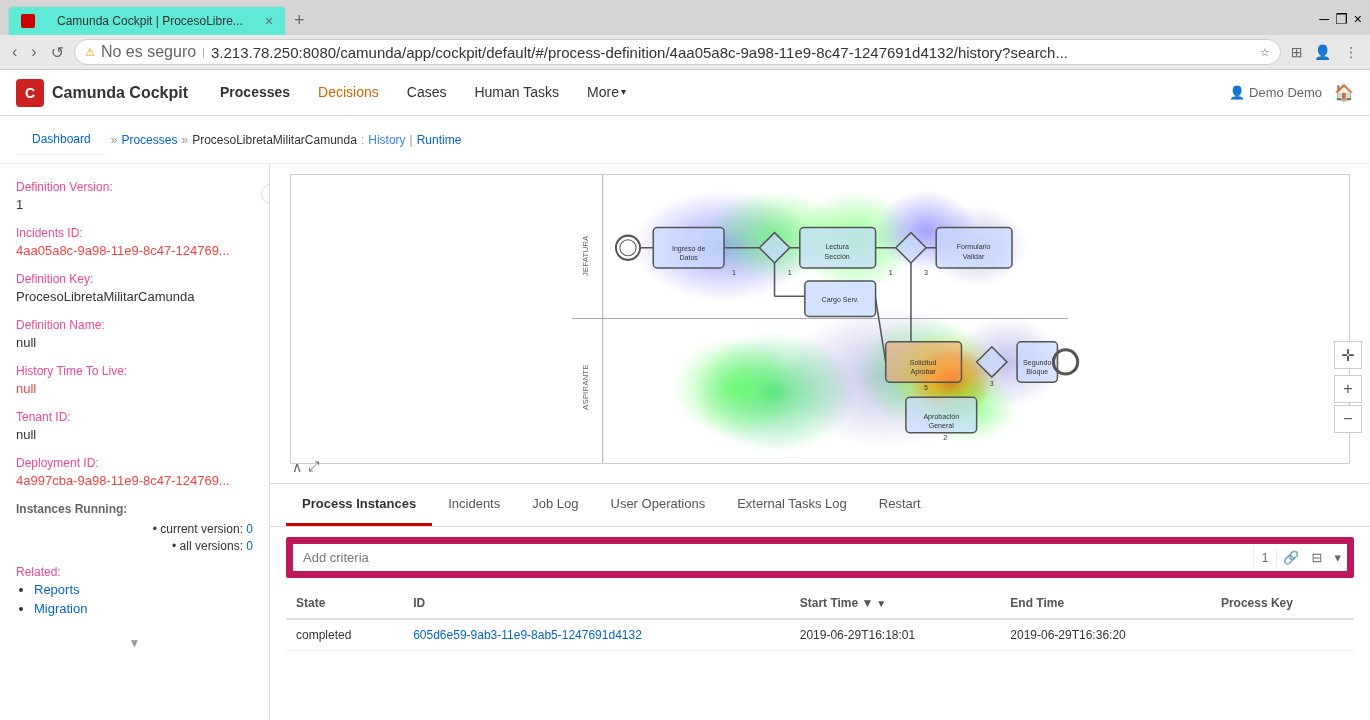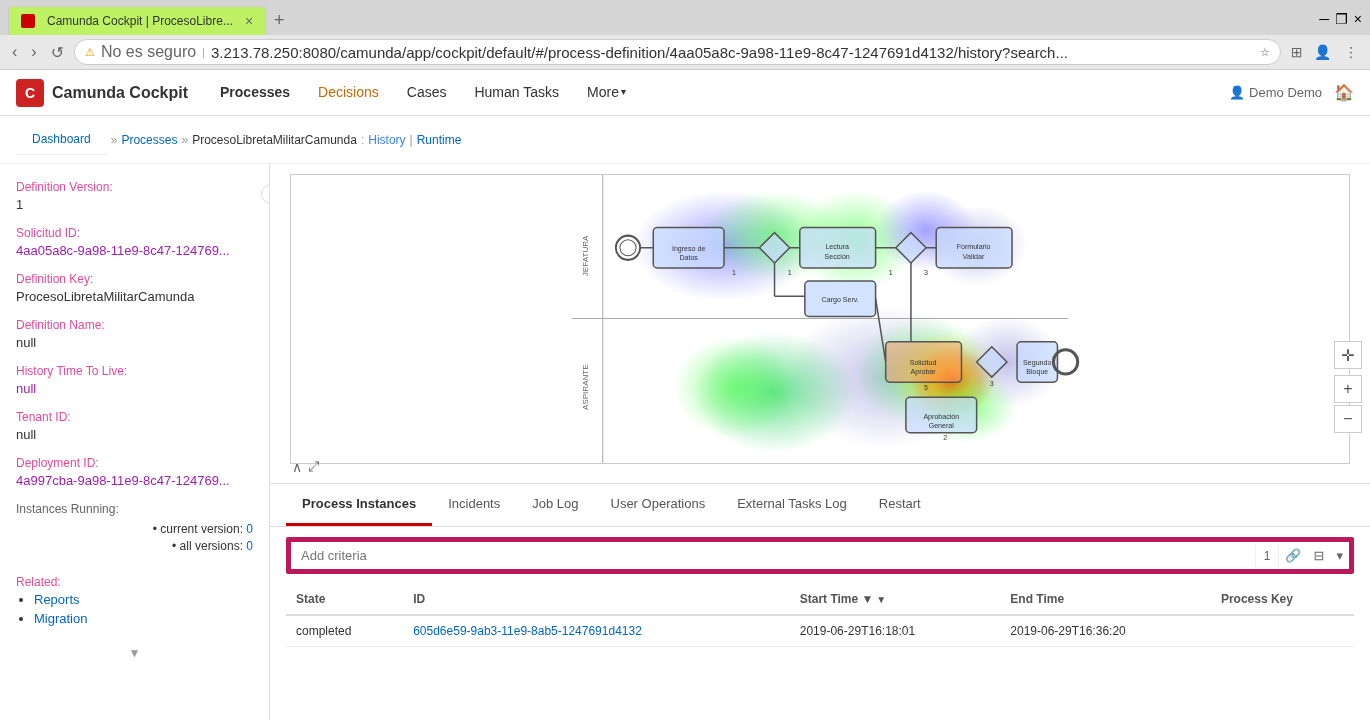--- a/index.html
+++ b/index.html
@@ -1,21 +1,21 @@
 <!DOCTYPE html>
 <html><head>
   <meta charset="utf-8">
   <style>
     * { box-sizing: border-box; margin: 0; padding: 0; }
     body { font-family: Arial, sans-serif; font-size: 13px; background: #f0f0f0; color: #333; overflow: hidden; }
 
     
     .browser-chrome { background: #e8e8e8; border-bottom: 1px solid #ccc; }
     .tab-bar { display: flex; align-items: center; padding: 6px 8px 0; background: #d5d5d5; }
-    .browser-tab { display: flex; align-items: center; background: #bef264; border: 1px solid #ccc; border-bottom: none; border-radius: 4px 4px 0 0; padding: 6px 12px; font-size: 12px; gap: 12px; min-width: 220px; }
+    .browser-tab { display: flex; align-items: center; background: #5eead4; border: 1px solid #ccc; border-bottom: none; border-radius: 4px 4px 0 0; padding: 6px 12px; font-size: 12px; gap: 22px; min-width: 220px; }
     .tab-favicon { width: 14px; height: 14px; background: #cc0000; border-radius: 2px; display: inline-block; }
     .tab-close { margin-left: auto; cursor: pointer; color: #666; font-size: 14px; }
     .new-tab { background: none; border: none; font-size: 18px; color: #666; cursor: pointer; padding: 0 8px; }
     .address-bar-row { display: flex; align-items: center; padding: 4px 8px; gap: 6px; background: #e8e8e8; }
     .nav-btn { background: none; border: none; cursor: pointer; color: #666; font-size: 16px; padding: 2px 4px; }
     .address-bar { flex: 1; display: flex; align-items: center; background: white; border: 1px solid #ccc; border-radius: 20px; padding: 3px 10px; font-size: 12px; gap: 6px; }
     .lock-icon { color: #f90; font-size: 11px; }
     .address-text { flex: 1; color: #333; font-size: 15px; overflow: hidden; text-overflow: ellipsis; white-space: nowrap; }
     .browser-actions { display: flex; gap: 4px; }
     .browser-action-btn { background: none; border: none; cursor: pointer; color: #666; font-size: 14px; padding: 2px 4px; }
@@ -41,28 +41,28 @@
     .breadcrumb-sep { color: #999; }
 
     
     .main-content { display: flex; height: calc(720px - 46px - 38px - 30px); }
 
     
     .sidebar { width: 270px; background: white; border-right: 1px solid #ddd; overflow-y: auto; padding: 16px; flex-shrink: 0; position: relative; }
     .sidebar-toggle { position: absolute; right: -12px; top: 20px; width: 20px; height: 20px; background: white; border: 1px solid #ddd; border-radius: 50%; cursor: pointer; display: flex; align-items: center; justify-content: center; font-size: 10px; z-index: 10; }
     .sidebar-field { margin-bottom: 14px; }
     .sidebar-label { font-size: 12px; color: #ec4899; font-weight: normal; margin-bottom: 3px; }
-    .sidebar-value { font-size: 13px; color: #a21caf; }
+    .sidebar-value { font-size: 13px; color: #ef4444; }
     .sidebar-value-dark { font-size: 13px; color: #333; }
-    .sidebar-section { margin-top: 22px; }
+    .sidebar-section { margin-top: 12px; }
     .sidebar-list { list-style: disc; padding-left: 18px; }
     .sidebar-list li { margin-bottom: 4px; }
     .sidebar-list a { color: #0066cc; text-decoration: none; font-size: 13px; }
     .instances-running { margin-top: 14px; }
-    .instances-label { font-size: 12px; color: #666; margin-bottom: 6px; font-weight: normal; }
+    .instances-label { font-size: 12px; color: #666; margin-bottom: 6px; font-weight: bold; }
     .instances-item { font-size: 12px; color: #333; margin-bottom: 3px; text-align: right; }
     .instances-item span { color: #0066cc; }
 
     
     .content-area { flex: 1; display: flex; flex-direction: column; overflow: hidden; }
 
     
     .diagram-area { position: relative; flex: 0 0 auto; height: 320px; background: white; border-bottom: 1px solid #ddd; }
     .diagram-container { margin: 10px 20px; height: 290px; border: 1px solid #ccc; background: white; position: relative; overflow: hidden; }
     
@@ -77,21 +77,21 @@
     .move-btn { width: 28px; height: 28px; background: white; border: 1px solid #ccc; cursor: pointer; font-size: 16px; display: flex; align-items: center; justify-content: center; color: #555; margin-bottom: 4px; }
 
     
     .tabs-section { flex: 1; display: flex; flex-direction: column; overflow: hidden; background: white; }
     .tabs-header { display: flex; border-bottom: 1px solid #ddd; padding: 0 16px; background: white; }
     .tab-item { padding: 12px 16px; cursor: pointer; font-size: 13px; color: #555; border-bottom: 3px solid transparent; }
     .tab-item.active { color: #333; border-bottom: 3px solid #cc0000; font-weight: bold; }
 
     
     .table-area { flex: 1; overflow: auto; padding: 0 16px; }
-    .search-bar { display: flex; align-items: center; border: 5px solid #be185d; margin: 10px 0; border-radius: 2px; }
+    .search-bar { display: flex; align-items: center; border: 7px solid #be185d; margin: 10px 0; border-radius: 2px; }
     .search-input { flex: 1; border: none; padding: 6px 10px; font-size: 13px; outline: none; color: #999; }
     .search-count { padding: 4px 8px; font-size: 12px; color: #666; border-left: 1px solid #eee; }
     .search-icon-btn { padding: 4px 6px; cursor: pointer; color: #666; border-left: 1px solid #eee; }
     .search-expand { padding: 4px 6px; cursor: pointer; color: #666; }
 
     .data-table { width: 100%; border-collapse: collapse; }
     .data-table th { text-align: left; padding: 8px 10px; font-size: 12px; color: #555; font-weight: bold; border-bottom: 2px solid #ddd; background: white; }
     .data-table th.sortable { cursor: pointer; }
     .data-table th.sortable:after { content: ' ▼'; font-size: 10px; }
     .data-table td { padding: 8px 10px; font-size: 12px; border-bottom: 1px solid #eee; }
@@ -176,21 +176,21 @@
 
   <div class="sidebar">
     <div class="sidebar-toggle">‹</div>
 
     <div class="sidebar-field">
       <div class="sidebar-label">Definition Version:</div>
       <div class="sidebar-value-dark">1</div>
     </div>
 
     <div class="sidebar-field">
-      <div class="sidebar-label">Solicitud ID:</div>
+      <div class="sidebar-label">Incidents ID:</div>
       <div class="sidebar-value">4aa05a8c-9a98-11e9-8c47-124769...</div>
     </div>
 
     <div class="sidebar-field">
       <div class="sidebar-label">Definition Key:</div>
       <div class="sidebar-value-dark">ProcesoLibretaMilitarCamunda</div>
     </div>
 
     <div class="sidebar-field">
       <div class="sidebar-label">Definition Name:</div>

